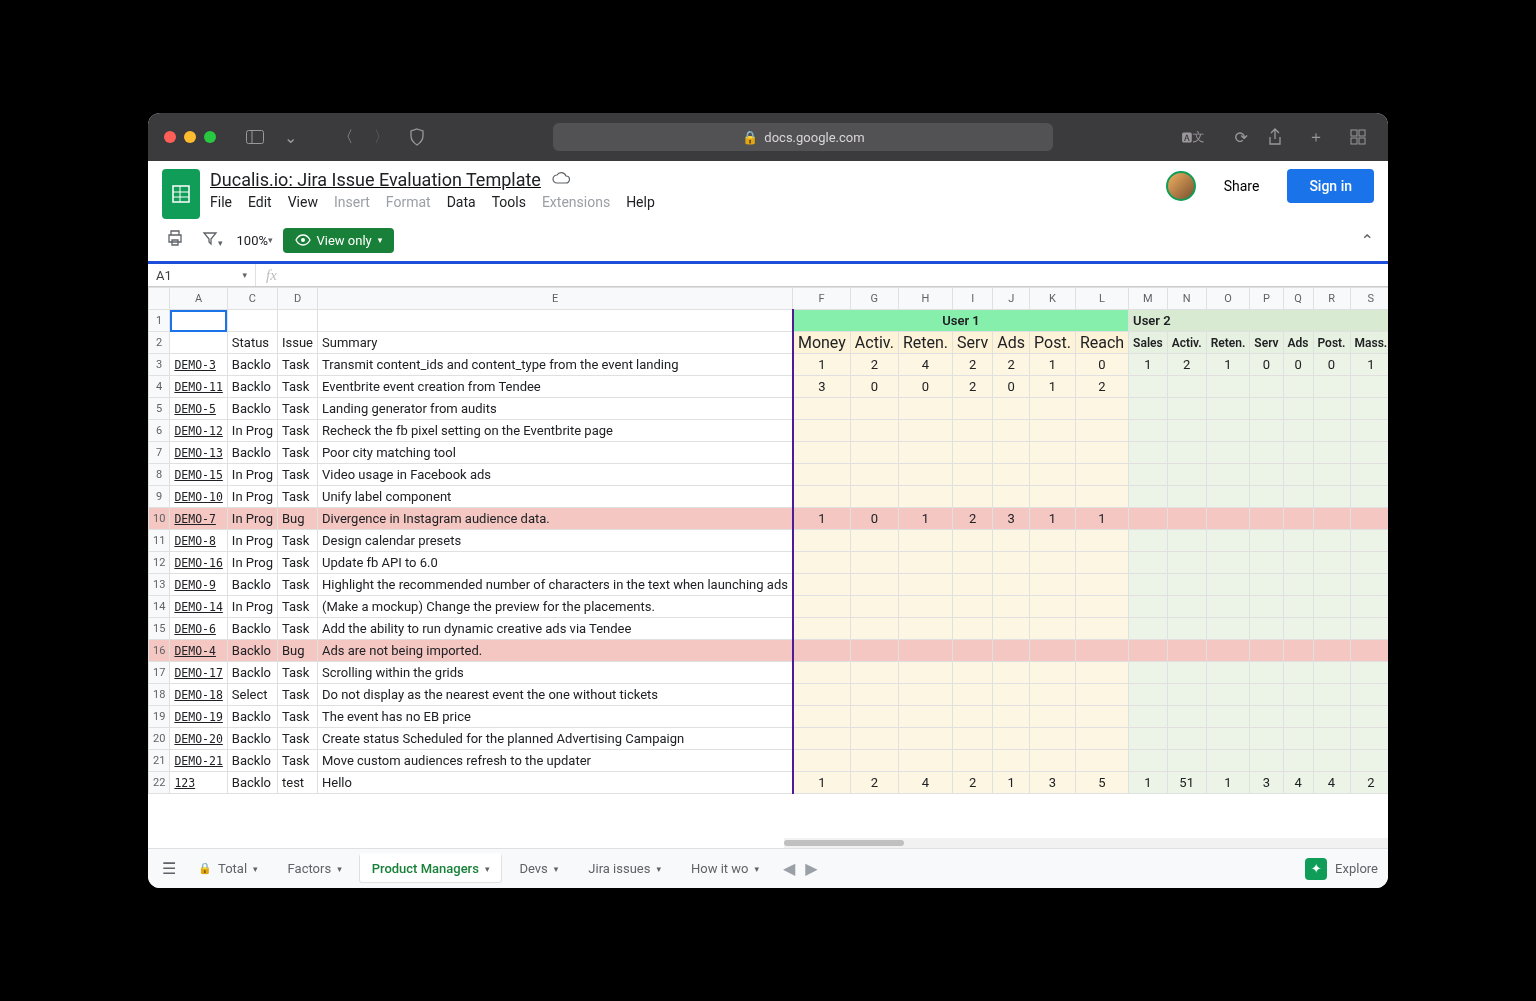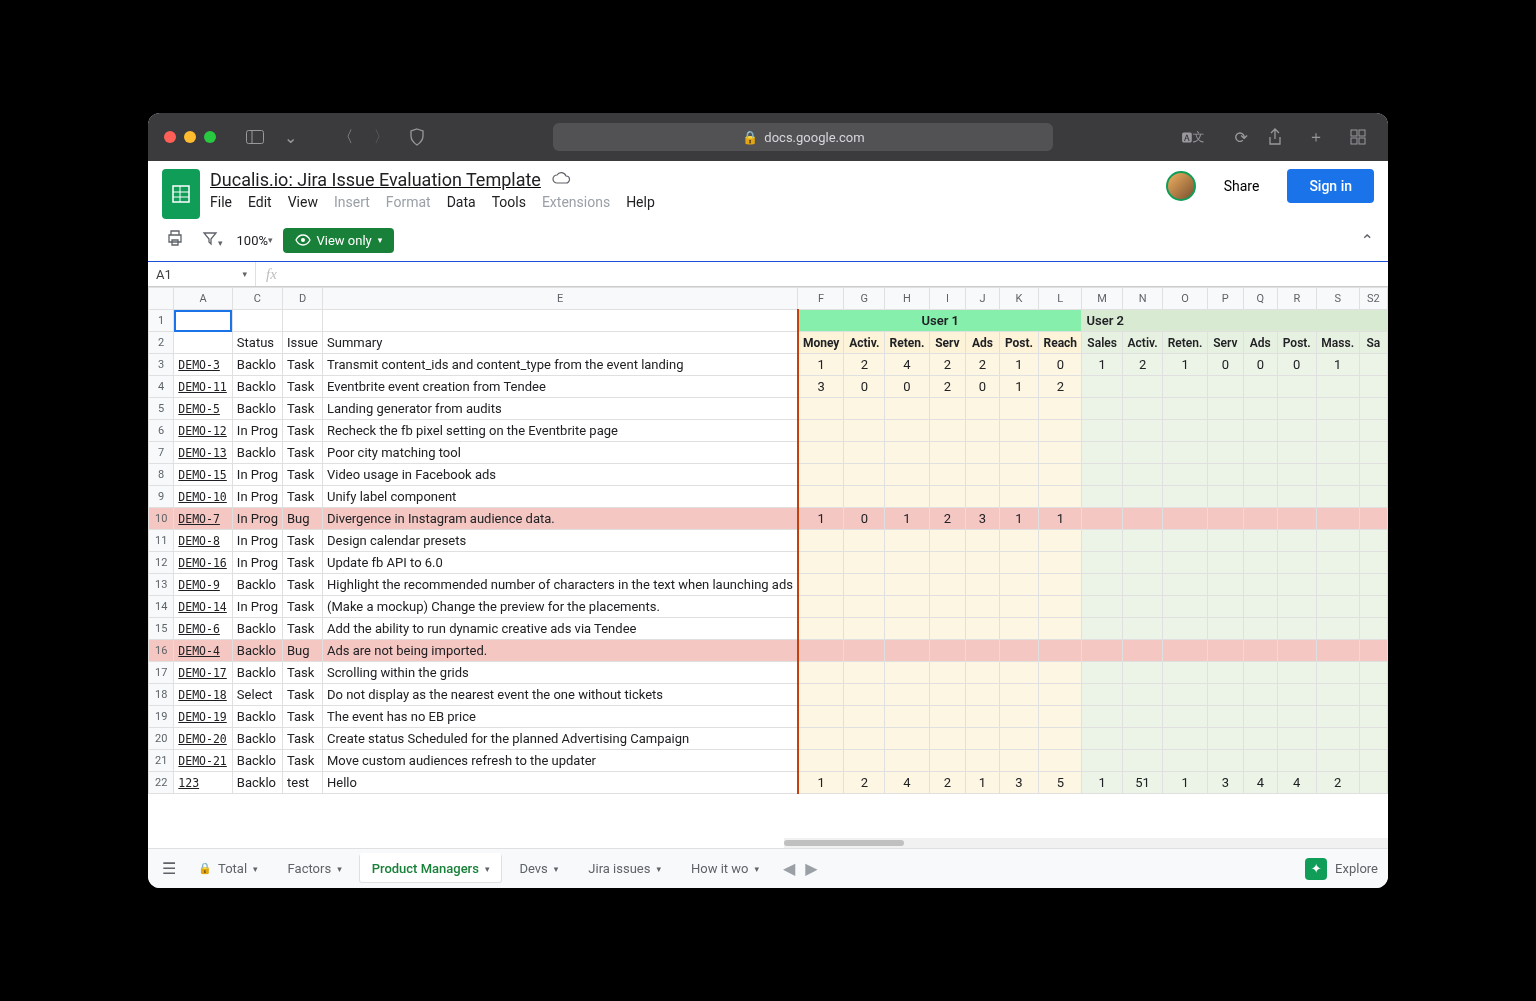--- a/index.html
+++ b/index.html
@@ -27,42 +27,42 @@
   .avatar { width: 30px; height: 30px; border-radius: 50%; background: linear-gradient(135deg,#f0b060,#7a5030); border: 2px solid #0f9d58; }
   .share-pill { color: #000000; font-size: 14px; padding: 8px 14px; }
   .signin { background: #1a73e8; color: #fff; border-radius: 4px; padding: 9px 22px; font-size: 14px; font-weight: 500; }
 
   .toolbar { display: flex; align-items: center; padding: 6px 14px; gap: 10px; }
   .tbtn { color: #5f6368; padding: 4px; cursor: pointer; }
   .zoom { font-size: 13px; color: #202124; display: flex; align-items: center; }
   .viewonly { background: #188038; color: #fff; border-radius: 4px; padding: 5px 12px; font-size: 13px; display: flex; align-items: center; gap: 6px; }
   .collapse-chev { margin-left: auto; color: #5f6368; }
 
-  .fxbar { display: flex; align-items: center; border-top: 1px solid #1d4ed8; border-bottom: 1px solid #ccc; height: 26px; }
+  .fxbar { display: flex; align-items: center; border-top: 3px solid #1d4ed8; border-bottom: 1px solid #ccc; height: 26px; }
   .namebox { width: 108px; border-right: 1px solid #e0e0e0; height: 100%; display: flex; align-items: center; padding: 0 8px; font-size: 13px; color: #404040; justify-content: space-between; }
   .fx { padding: 0 10px; color: #bdbdbd; font-style: italic; font-family: serif; font-size: 15px; }
 
   .grid-wrap { flex: 1; overflow: hidden; position: relative; }
   table { border-collapse: collapse; table-layout: fixed; font-size: 13px; color: #202124; }
   th, td { border: 1px solid #e0e0e0; height: 22px; padding: 0 4px; overflow: hidden; white-space: nowrap; text-overflow: clip; }
   th { background: #f8f9fa; font-weight: normal; color: #5f6368; font-size: 11px; text-align: center; }
   .rowhdr { background: #f8f9fa; text-align: center; color: #5f6368; font-size: 11px; width: 38px; }
   .c-num { width: 46px; text-align: center; }
   .link { text-decoration: underline; font-family: ui-monospace, Menlo, monospace; font-size: 11.5px; }
   .hdr-user1 { background: #86efac; text-align: center; font-weight: 600; }
   .hdr-user2 { background: #d9ead3; text-align: left; font-weight: 600; }
-  .sub1 { background: #fdf3d8; text-align: center; font-weight: 700; font-size: 12px; }
+  .sub1 { background: #fdf3d8; text-align: center; font-weight: 400; font-size: 16px; }
   .sub2 { background: #e7f1e1; text-align: center; font-weight: 600; font-size: 12px; }
   .bg1 { background: #fdf6e3; } .bg2 { background: #ecf3e7; }
   .bugrow td { background: #f4c7c3 !important; }
   .bugrow .bg1, .bugrow .bg2 { background: #f4c7c3 !important; }
   .sel { outline: 2px solid #1a73e8; outline-offset: -2px; }
   tbody td { text-align: left; }
   tbody td.c-num { text-align: center; }
-  .thick-r { border-right: 2px solid #c2410c; }
+  .thick-r { border-right: 2px solid #4c1d95; }
 
   .hscroll { height: 10px; background: #f1f1f1; position: relative; margin: 0 0 0 636px; }
   .hscroll::before { content:""; position:absolute; left:0; top:2px; height:6px; width: 120px; background:#c0c0c0; border-radius:3px; }
 
   .tabstrip { height: 40px; border-top: 1px solid #e0e0e0; display: flex; align-items: center; padding: 0 10px; gap: 6px; background: #f8f9fa; }
   .tab { padding: 6px 12px; font-size: 13px; color: #5f6368; display: flex; align-items: center; gap: 6px; cursor: pointer; border-radius: 2px; }
   .tab.active { background: #fff; color: #188038; font-weight: 500; box-shadow: 0 -2px 0 #fff, 0 0 0 1px #e0e0e0; text-align: center; }
   .tab .lock { font-size: 11px; }
   .tabdd { font-size: 9px; color: #5f6368; }
   .explore { margin-left: auto; display: flex; align-items: center; gap: 8px; color: #5f6368; font-size: 13px; }

